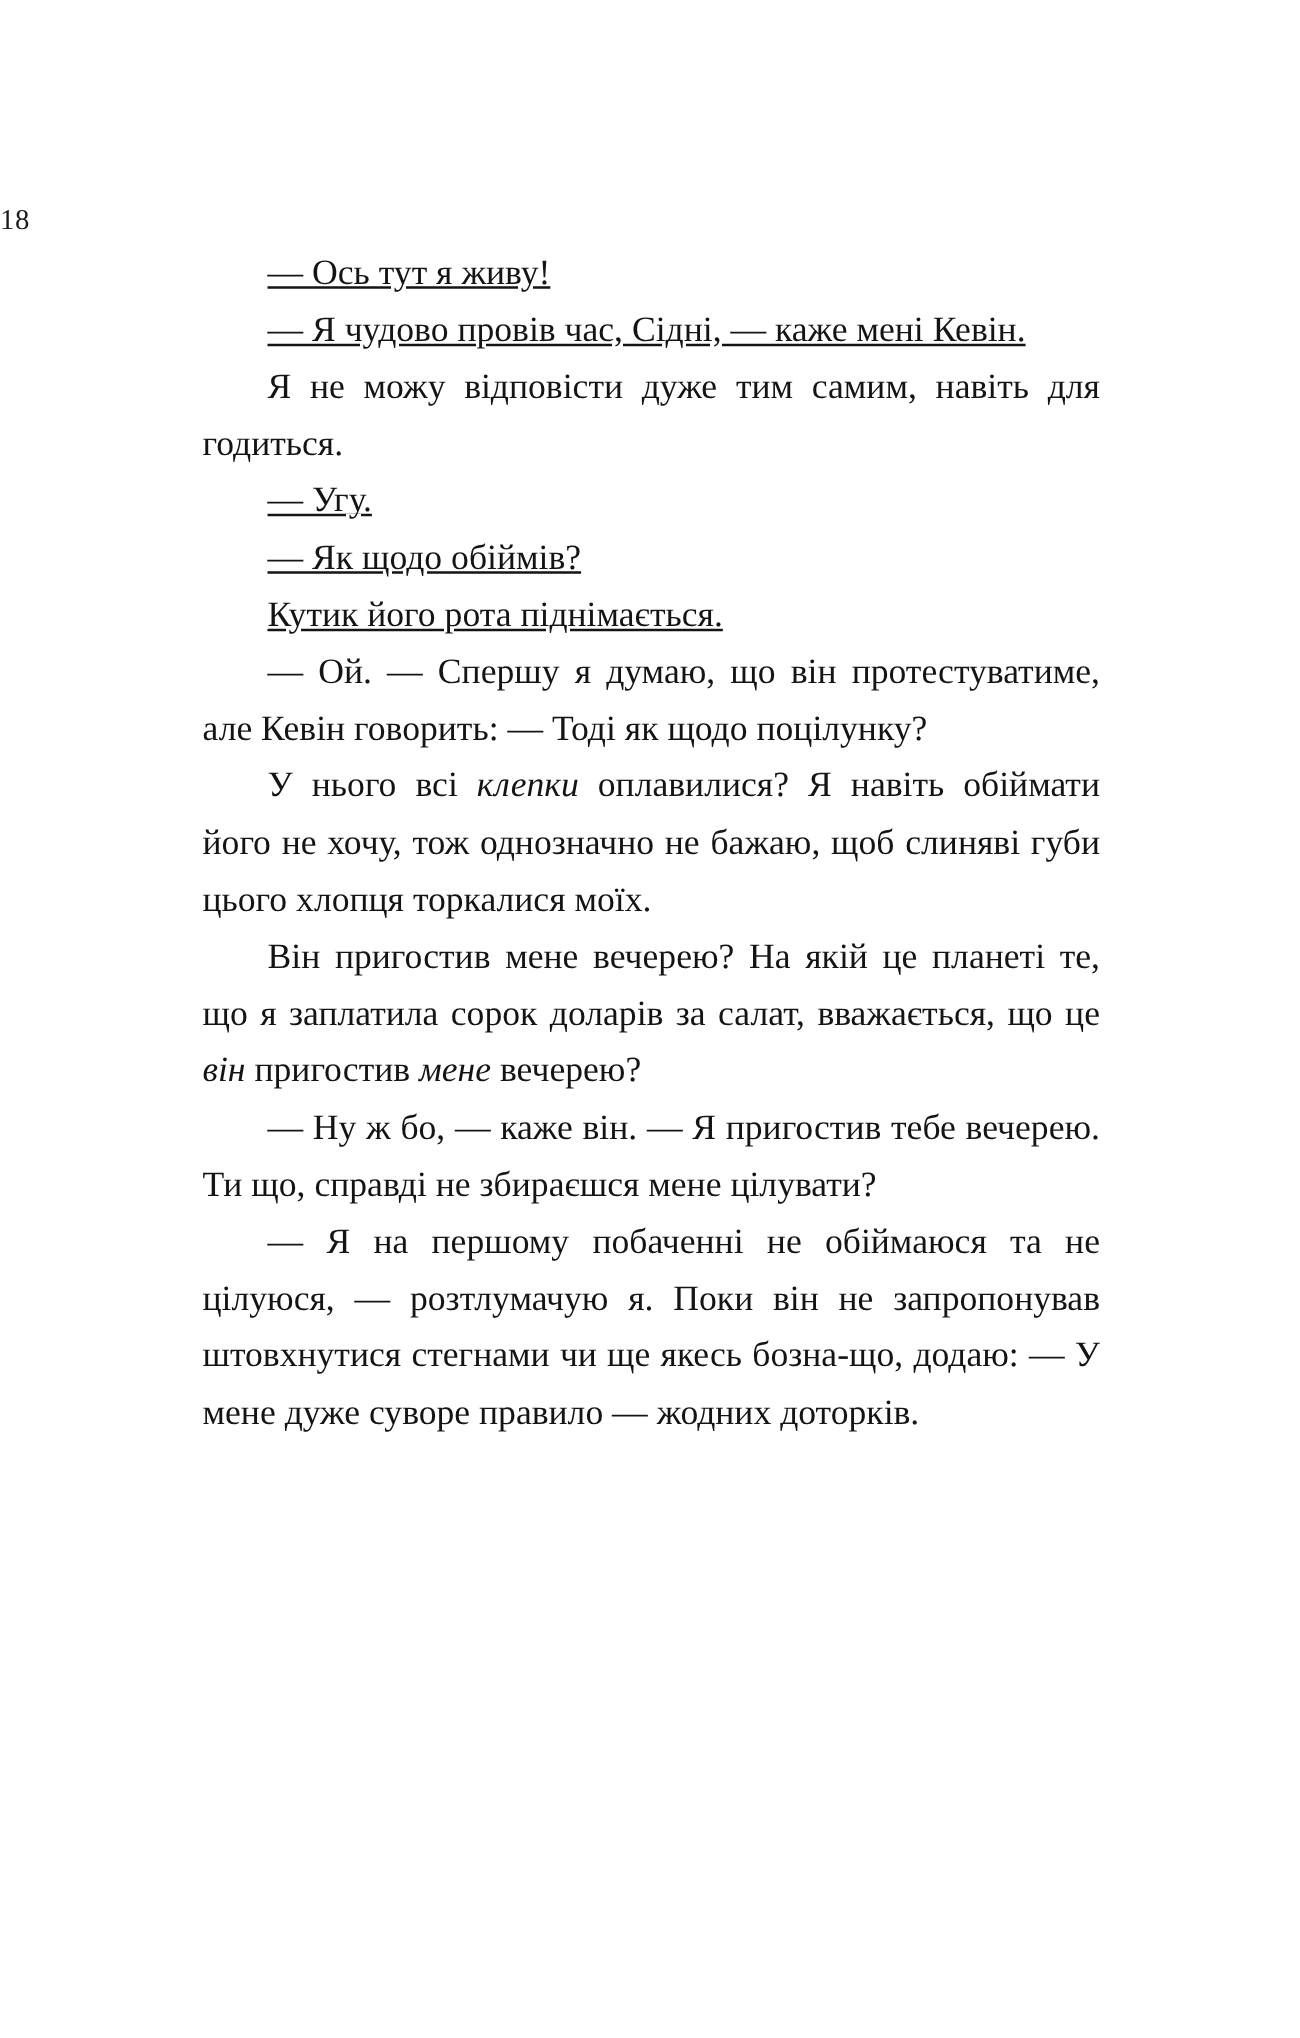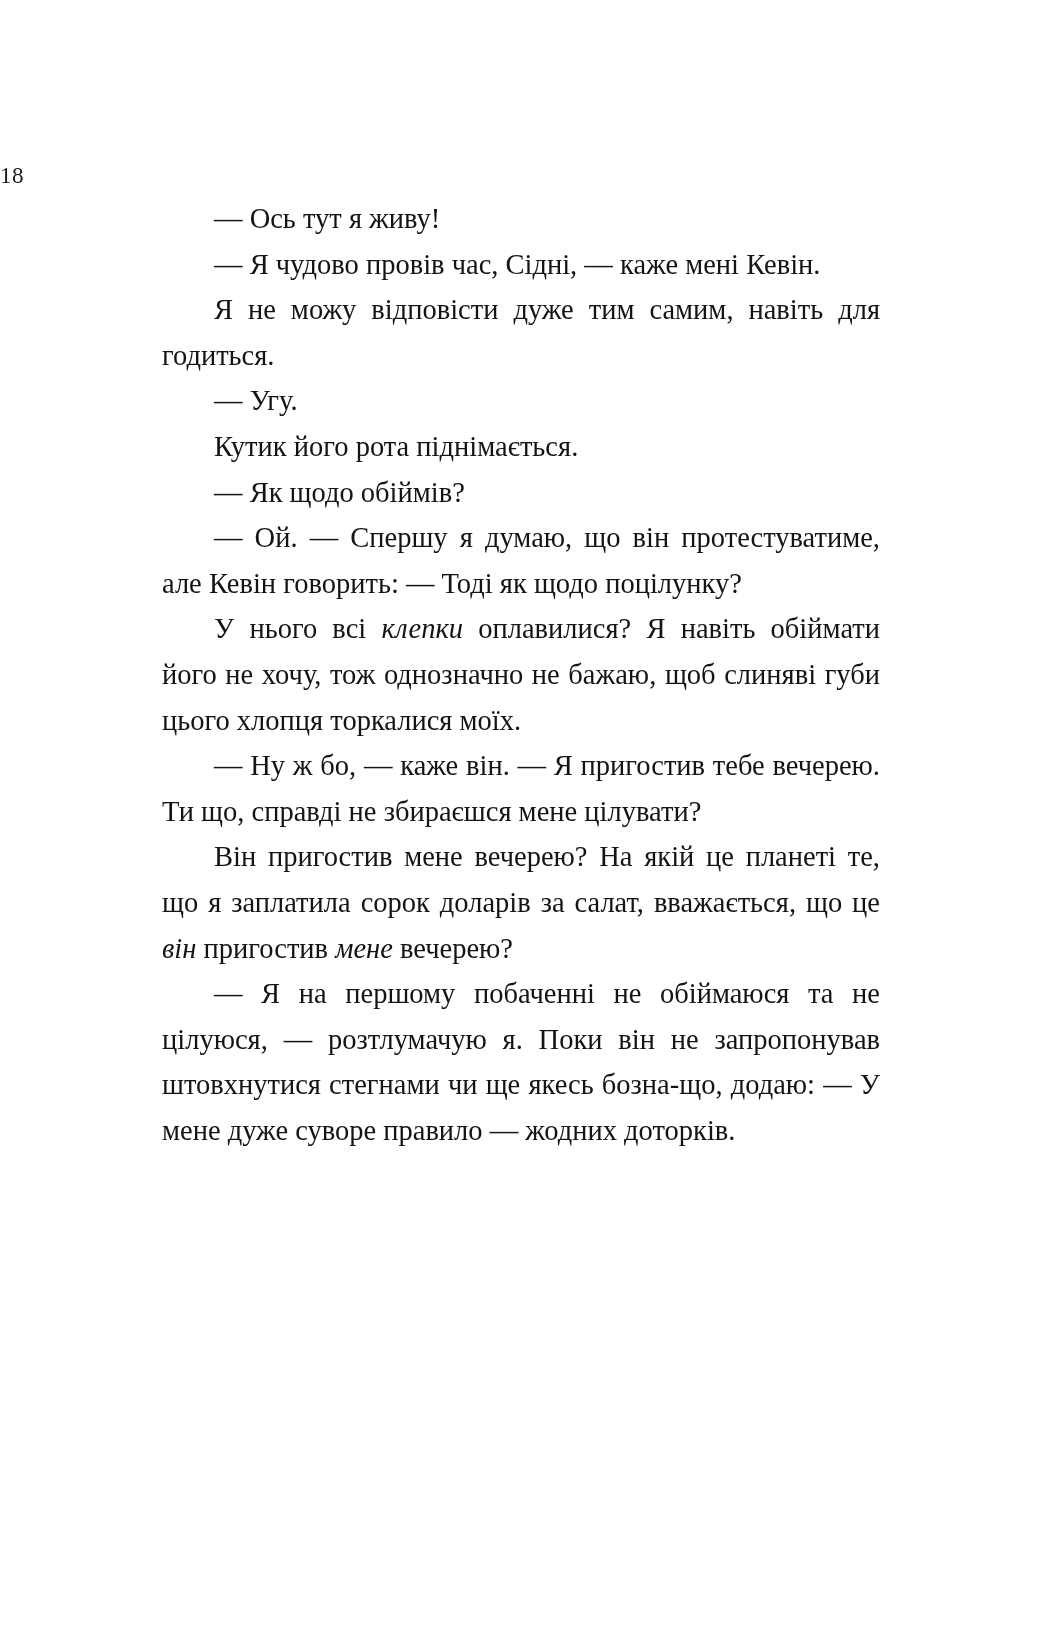--- a/index.html
+++ b/index.html
@@ -45,41 +45,42 @@
     color: #141414;
     -webkit-font-smoothing: antialiased;
   }
   .textblock p {
     margin: 0;
     text-indent: 52px;
     hyphens: manual;
   }
   .textblock p.last-line-left {
     text-align-last: left;
+    text-decoration: underline;
   }
   em {
     font-style: italic;
     font-family: Liberation Serif, serif;
   }
 </style>
 </head>
 <body>
 
 <div class="page">
 
   <div class="folio">18</div>
 
   <div class="textblock">
     <p class="last-line-left">— Ось тут я живу!</p>
     <p class="last-line-left">— Я чудово провів час, Сідні, — каже мені Кевін.</p>
     <p>Я не можу відповісти дуже тим самим, навіть для годиться.</p>
     <p class="last-line-left">— Угу.</p>
+    <p class="last-line-left">— Як щодо обіймів?</p>
     <p class="last-line-left">Кутик його рота піднімається.</p>
-    <p class="last-line-left">— Як щодо обіймів?</p>
     <p>— Ой. — Спершу я думаю, що він протестуватиме, але Кевін говорить: — Тоді як щодо поцілунку?</p>
     <p>У нього всі <em>клепки</em> оплавилися? Я навіть обіймати його не хочу, тож однозначно не бажаю, щоб слиняві губи цього хлопця торкалися моїх.</p>
+    <p>Він пригостив мене вечерею? На якій це планеті те, що я заплатила сорок доларів за салат, вважається, що це <em>він</em> пригостив <em>мене</em> вечерею?</p>
     <p>— Ну ж бо, — каже він. — Я пригостив тебе вечерею. Ти що, справді не збираєшся мене цілувати?</p>
-    <p>Він пригостив мене вечерею? На якій це планеті те, що я заплатила сорок доларів за салат, вважається, що це <em>він</em> пригостив <em>мене</em> вечерею?</p>
     <p>— Я на першому побаченні не обіймаюся та не цілуюся, — розтлумачую я. Поки він не запропонував штовхнутися стегнами чи ще якесь бозна-що, додаю: — У мене дуже суворе правило — жодних доторків.</p>
 
   </div>
 
 </div>
 
 </body></html>

